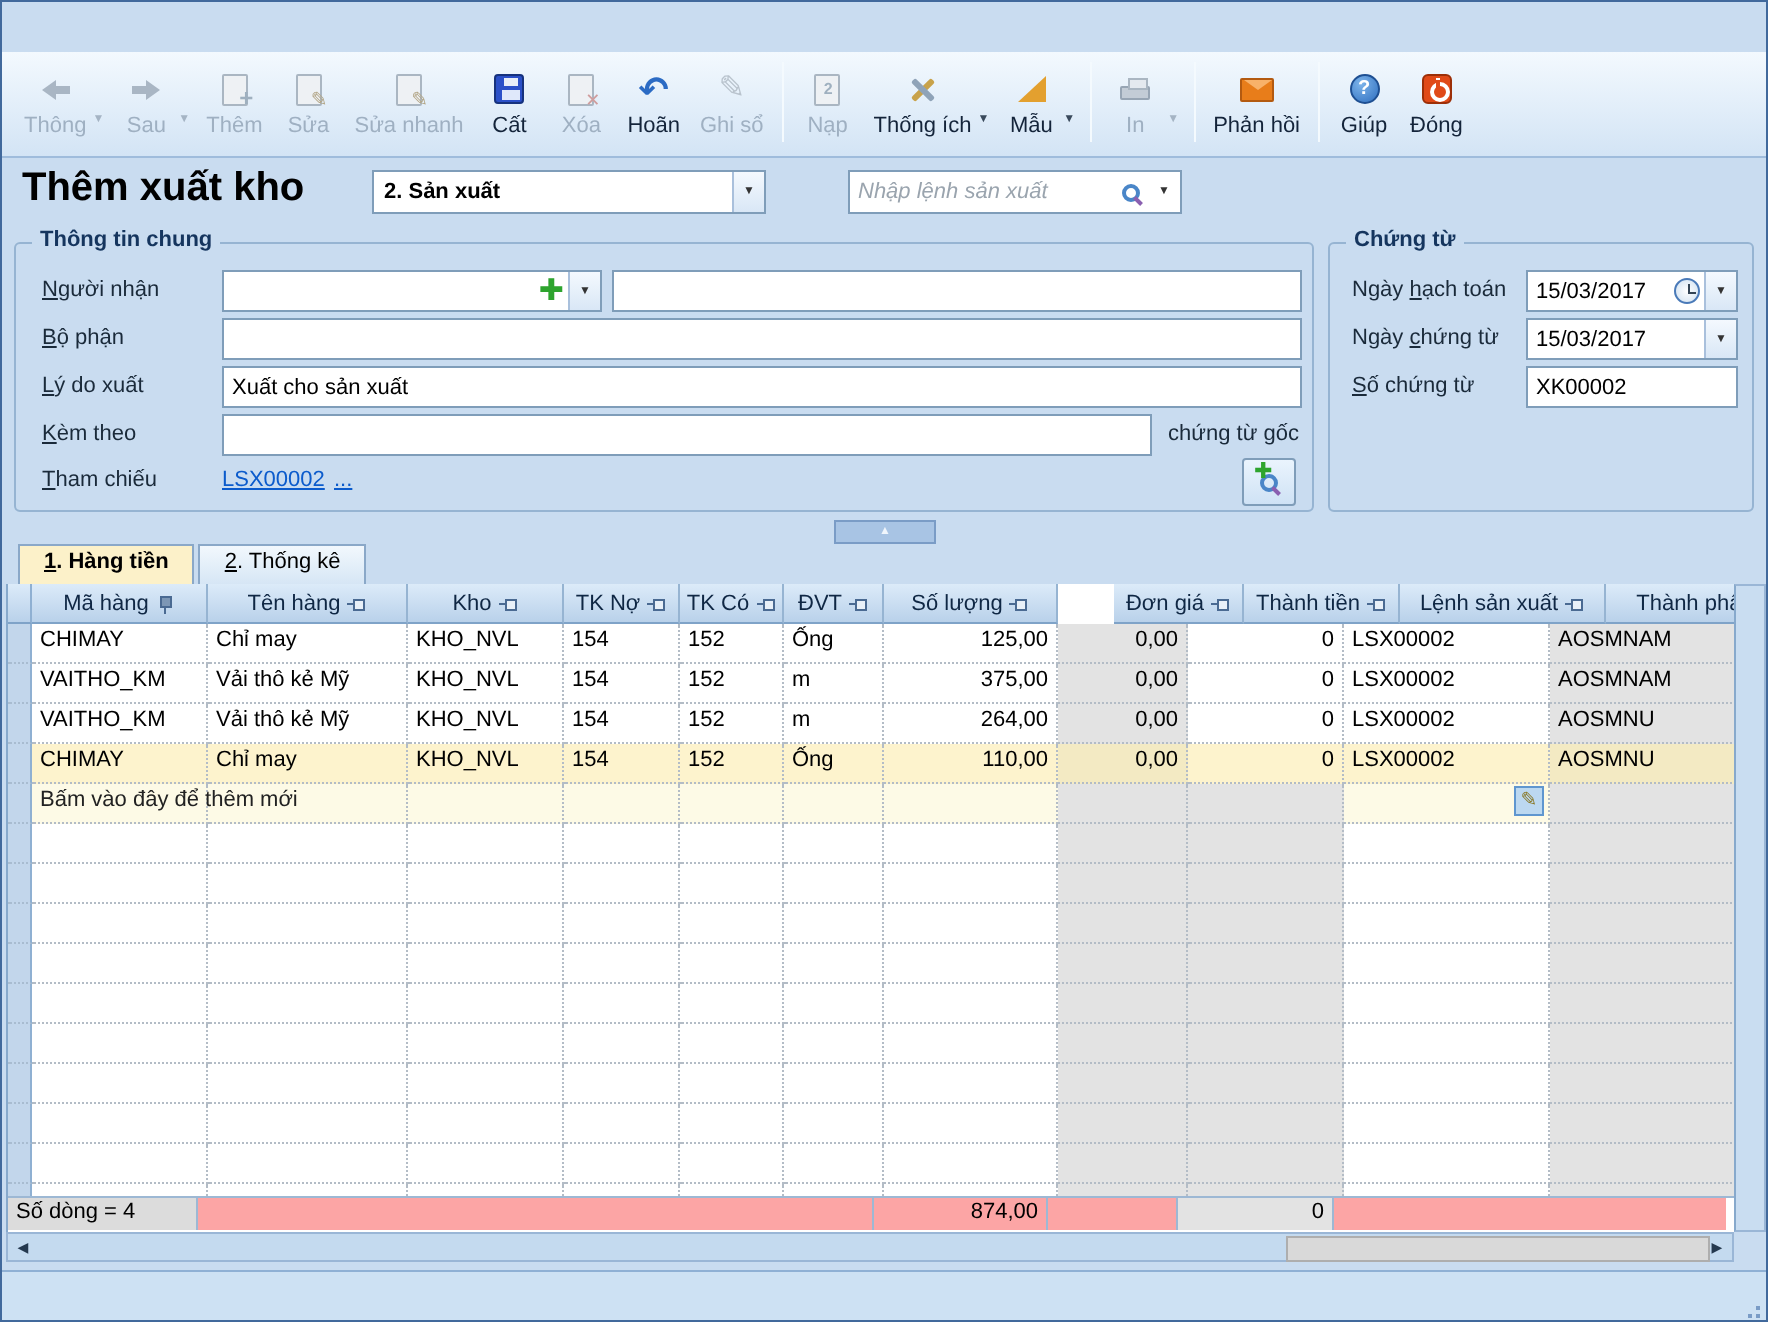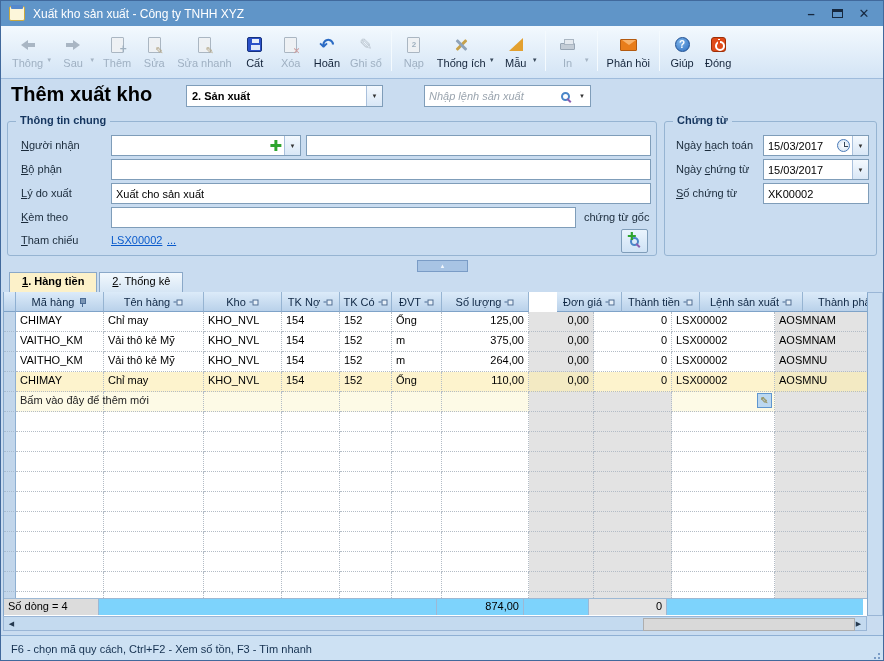--- a/index.html
+++ b/index.html
@@ -107,21 +107,21 @@
   .pin::before{content:"";position:absolute;left:2px;top:1px;width:4px;height:4px;border:1px solid #4a6a92;background:#e8f0f8;}
   .pin::after{content:"";position:absolute;left:4px;top:7px;width:1px;height:3px;background:#4a6a92;}
   .pin.v{transform:none;}
   .pin.v::before{background:#7d97b5;}
   #g-body{height:286px;overflow:hidden;position:relative;}
   #addrow-text{position:absolute;left:16px;top:2px;font-size:11px;color:#222;white-space:nowrap;z-index:2;}
   .addrow{position:relative;}
   .ic-rowedit{float:right;width:15px;height:15px;margin:-1px -2px 0 0;background:#bcd8f0;border:1px solid #5f96cf;display:flex;align-items:center;justify-content:center;font-size:10px;color:#8a7a2a;}
   
   #g-summary{display:flex;height:18px;border-top:1px solid #9db8d4;}
-  .sc{height:16px;flex:none;border-right:1px solid #9db8d4;background:#7dd3fc;font-size:11px;padding:1px 4px;white-space:nowrap;overflow:hidden;}
+  .sc{height:16px;flex:none;border-right:1px solid #9db8d4;background:#fca5a5;font-size:11px;padding:1px 4px;white-space:nowrap;overflow:hidden;}
   .sc.gray{background:#dcdcdc;}
   .sc.ro{background:#e3e3e3;}
   .sc.num{text-align:right;}
   
   #hscroll{position:absolute;left:2px;top:537px;width:864px;height:15px;background:#c4daef;border:1px solid #9ab6d6;display:flex;align-items:center;}
   .hs-arrow{width:15px;height:13px;flex:none;display:flex;align-items:center;justify-content:center;font-size:7px;color:#25394f;}
   #hs-thumb{position:absolute;left:639px;top:1px;width:212px;height:13px;background:#d9d9d9;border:1px solid #aeaeae;}
   #vscroll{position:absolute;left:866px;top:213px;width:16px;height:324px;background:#c9ddf1;border:1px solid #9ab6d6;border-left:1px solid #87a9cc;}
 
   
@@ -129,29 +129,20 @@
   #status-text{font-size:11px;color:#14304f;}
   #grip{position:absolute;right:3px;bottom:3px;width:9px;height:9px;}
   #grip::after{content:"";position:absolute;right:0;bottom:0;width:2px;height:2px;background:#7a9cc6;box-shadow:-4px 0 0 #7a9cc6,0 -4px 0 #7a9cc6;}
   u{text-decoration:underline;}
 </style>
 </head>
 <body>
 
 <div id="window">
 
-  <div id="titlebar">
-    <span class="app-icon"></span>
-    <span id="title-text">Xuất kho sản xuất - Công ty TNHH XYZ</span>
-    <span id="win-controls">
-      <span class="wc">–</span>
-      <span class="wc wc-max"></span>
-      <span class="wc">✕</span>
-    </span>
-  </div>
 
   <div id="toolbar">
       <div class="tb-btn disabled">
         <div class="tb-icon">
           <span class="ic-back"></span>
         </div>
         <span class="tb-label">Thông</span>
       </div>
       <span class="tb-caret disabled">▼</span>
       <div class="tb-btn disabled">
@@ -604,16 +595,15 @@
     </div>
     <div id="hscroll">
       <span class="hs-arrow">◀</span>
       <span class="hs-arrow" style="margin-left:auto">▶</span>
       <div id="hs-thumb"></div>
     </div>
     <div id="vscroll"></div>
   </div>
 
   <div id="statusbar">
-    <span id="status-text">F6 - chọn mã quy cách, Ctrl+F2 - Xem số tồn, F3 - Tìm nhanh</span>
     <span id="grip"></span>
   </div>
 </div>
 
 </body></html>

